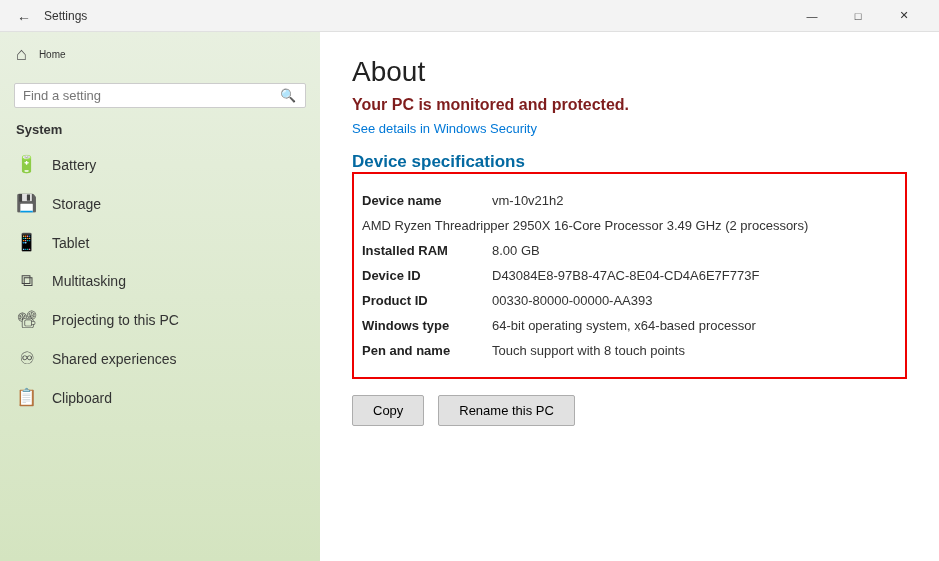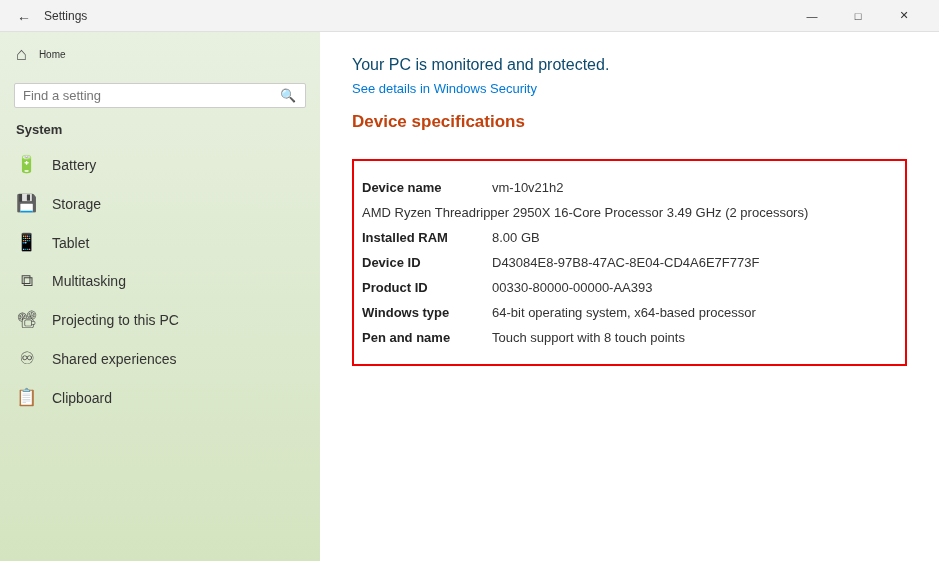--- a/index.html
+++ b/index.html
@@ -114,39 +114,39 @@
 
     .page-title {
       font-size: 28px;
       font-weight: 300;
       color: #222;
       margin-bottom: 8px;
     }
 
     .protected-text {
       font-size: 16px;
-      font-weight: 400;
-      color: #0c4a6e;
+      font-weight: 700;
+      color: #7f1d1d;
       margin-bottom: 6px;
     }
 
     .windows-security-link {
       color: #0078d7;
       font-size: 13px;
       cursor: pointer;
       text-decoration: none;
       display: inline-block;
       margin-bottom: 16px;
     }
 
     .section-title {
       font-size: 17px;
       font-weight: 600;
-      color: #c2410c;
-      margin-bottom: 27px;
+      color: #0369a1;
+      margin-bottom: 0;
     }
 
     .specs-box {
       border: 2px solid #e00;
       padding: 14px 8px;
       margin-bottom: 16px;
     }
 
     .spec-row {
       display: flex;
@@ -228,20 +228,21 @@
       <span class="sidebar-item-icon">♾</span>
       <span class="sidebar-item-label">Shared experiences</span>
     </div>
     <div class="sidebar-item">
       <span class="sidebar-item-icon">📋</span>
       <span class="sidebar-item-label">Clipboard</span>
     </div>
   </div>
 
   <div class="content">
+    <h1 class="page-title">About</h1>
     <p class="protected-text">Your PC is monitored and protected.</p>
     <a class="windows-security-link">See details in Windows Security</a>
 
     <div class="section-title">Device specifications</div>
 
     <div class="specs-box">
       <div class="spec-row">
         <span class="spec-label">Device name</span>
         <span class="spec-value">vm-10v21h2</span>
       </div>
@@ -263,15 +264,19 @@
       <div class="spec-row">
         <span class="spec-label">Windows type</span>
         <span class="spec-value">64-bit operating system, x64-based processor</span>
       </div>
       <div class="spec-row">
         <span class="spec-label">Pen and name</span>
         <span class="spec-value">Touch support with 8 touch points</span>
       </div>
     </div>
 
+    <div>
+      <button class="btn">Copy</button>
+      <button class="btn">Rename this PC</button>
+    </div>
   </div>
 
 </div>
 
 </body></html>

